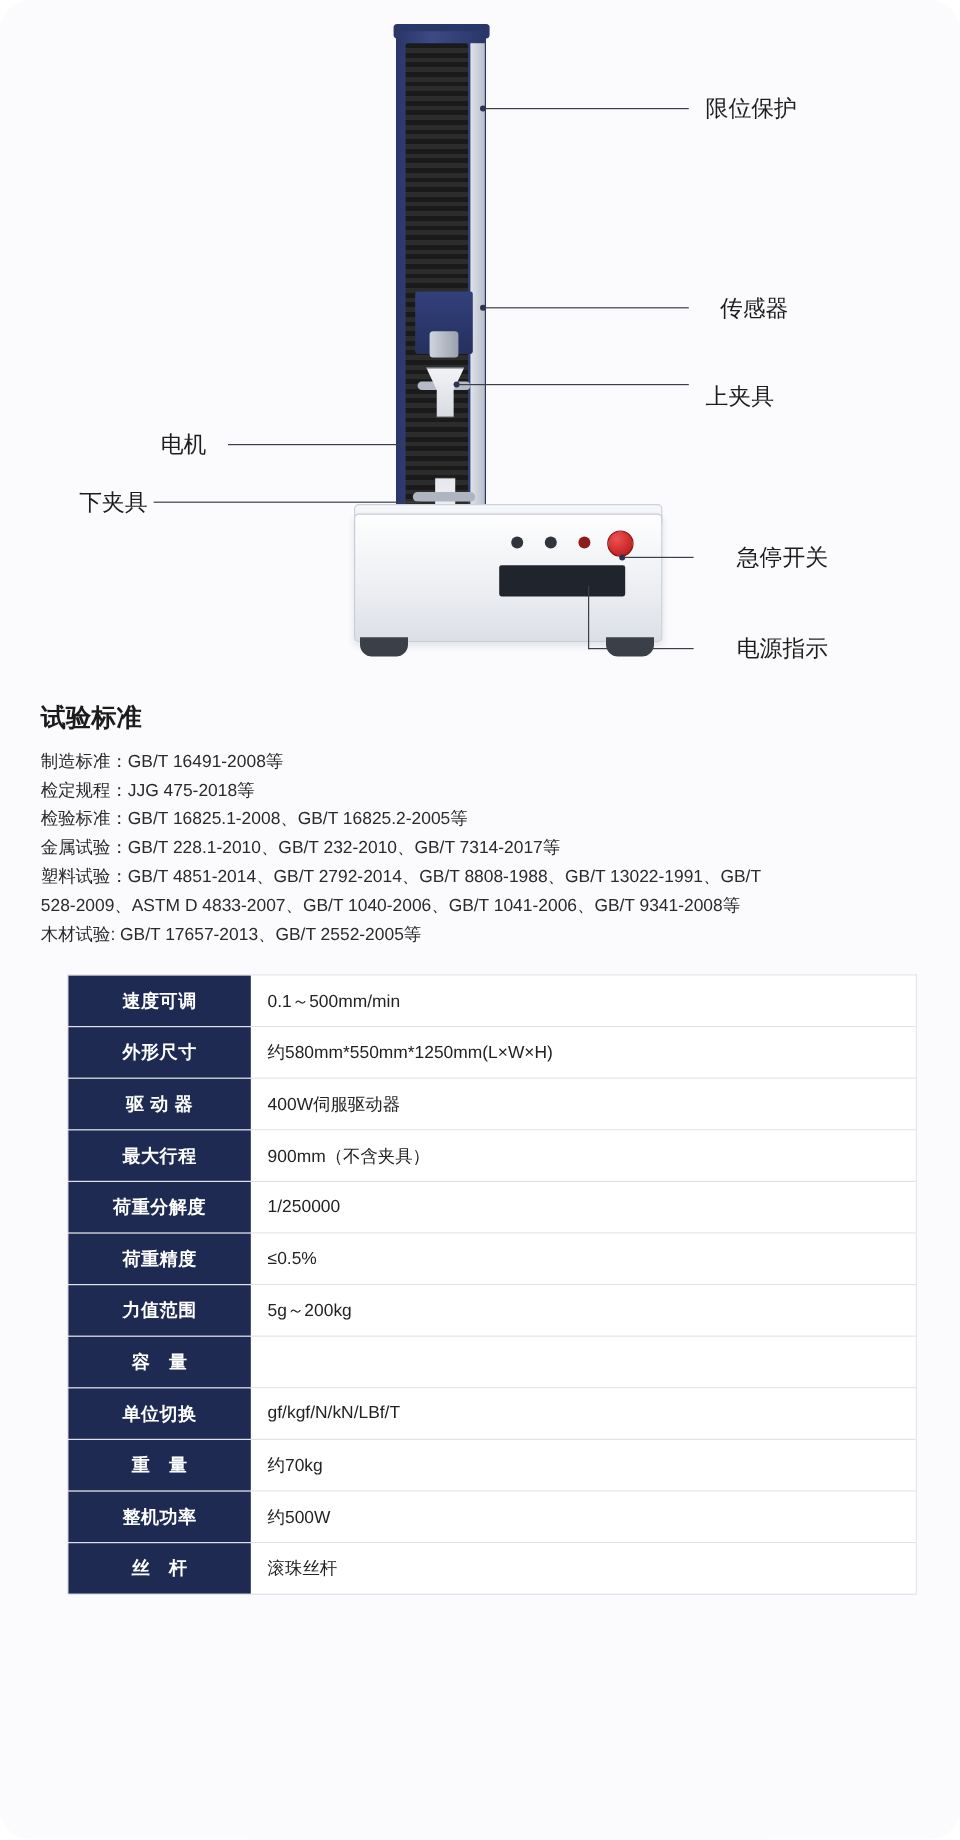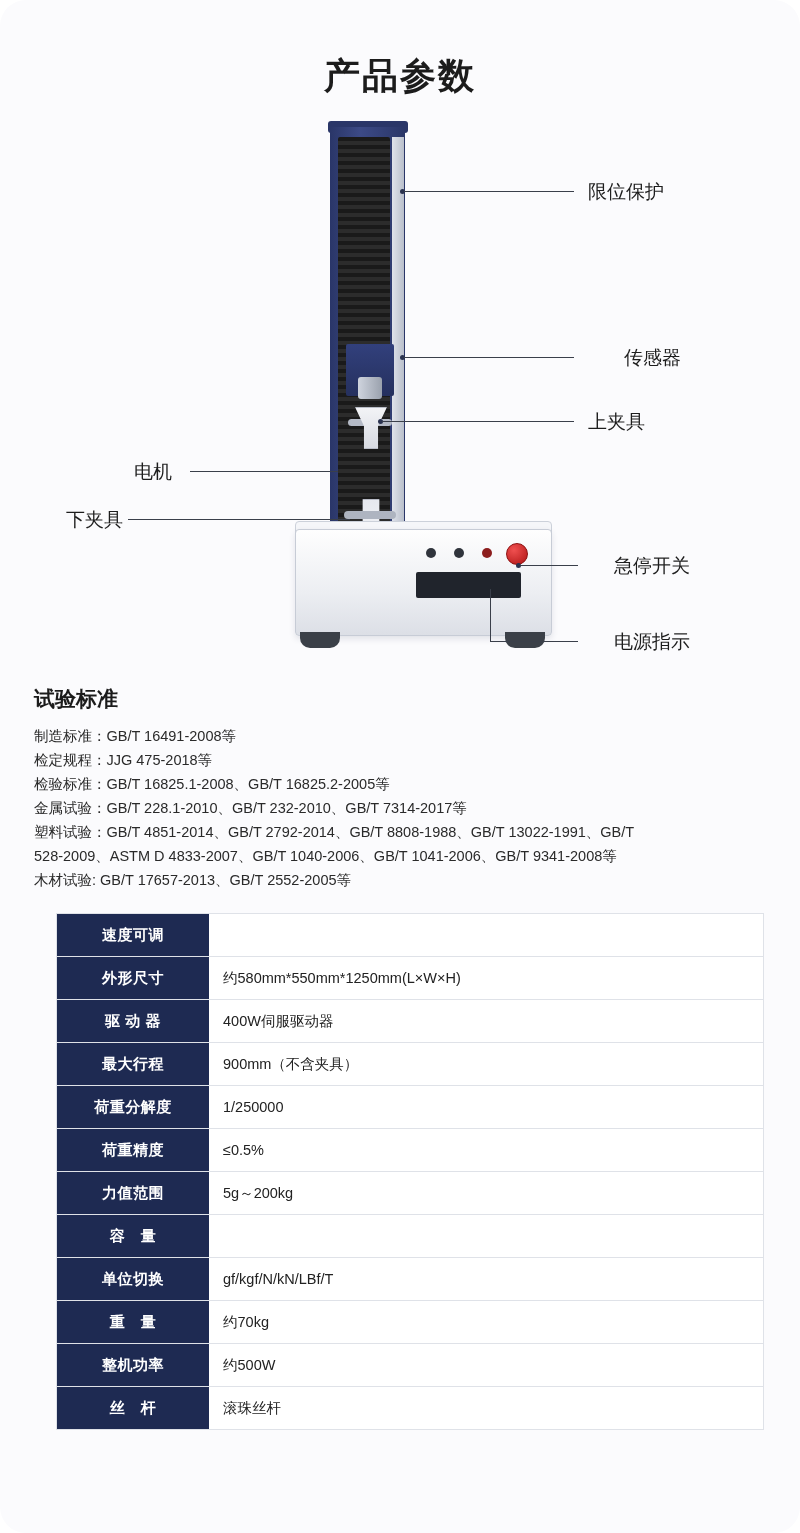--- a/index.html
+++ b/index.html
@@ -281,21 +281,20 @@
     padding-left: 14px;
     font-size: 14.5px;
     color: #222222;
   }
 </style>
 </head>
 <body>
 
 <div class="page">
 
-  <div class="title">产品参数</div>
 
   <div class="illustration">
 
     <div class="column-cap"></div>
     <div class="column-outer"></div>
     <div class="column-inner"></div>
     <div class="column-rail"></div>
 
     <div class="sensor-block"></div>
     <div class="sensor-cyl"></div>
@@ -329,42 +328,43 @@
     <div class="dot" style="left:516px; top:444px;"></div>
     <div class="leader" style="left:520px; top:446px; width:58px;"></div>
 
     <div class="leader" style="left:490px; top:522px; width:88px;"></div>
     <div class="leader v" style="left:490px; top:470px; width:1px; height:53px;"></div>
 
     <div class="leader" style="left:190px; top:352px; width:148px;"></div>
     <div class="leader" style="left:128px; top:400px; width:222px;"></div>
 
     <div class="callout" style="left:588px; top:60px;">限位保护</div>
-    <div class="callout" style="left:624px; top:226px;font-family:Liberation Mono, monospace;">传感器</div>
-    <div class="callout" style="left:588px; top:290px;">上夹具</div>
+    <div class="callout" style="left:600px; top:226px;font-family:Liberation Mono, monospace;">传感器</div>
+    <div class="callout" style="left:588px; top:300px;">上夹具</div>
     <div class="callout" style="left:614px; top:434px;">急停开关</div>
     <div class="callout" style="left:614px; top:510px;">电源指示</div>
     <div class="callout" style="left:134px; top:340px;font-family:Liberation Mono, monospace;">电机</div>
     <div class="callout" style="left:66px;  top:388px;">下夹具</div>
   </div>
 
   <div class="standards">
     <h2>试验标准</h2>
     <p class="std-line">制造标准：GB/T 16491-2008等</p>
     <p class="std-line">检定规程：JJG 475-2018等</p>
     <p class="std-line">检验标准：GB/T 16825.1-2008、GB/T 16825.2-2005等</p>
     <p class="std-line">金属试验：GB/T 228.1-2010、GB/T 232-2010、GB/T 7314-2017等</p>
     <p class="std-line">塑料试验：GB/T 4851-2014、GB/T 2792-2014、GB/T 8808-1988、GB/T 13022-1991、GB/T</p>
     <p class="std-line">528-2009、ASTM D 4833-2007、GB/T 1040-2006、GB/T 1041-2006、GB/T 9341-2008等</p>
     <p class="std-line">木材试验: GB/T 17657-2013、GB/T 2552-2005等</p>
   </div>
 
   <div class="spec-table">
     <div class="spec-row">
       <div class="spec-label">速度可调</div>
+      <div class="spec-value">0.1～500mm/min</div>
     </div>
     <div class="spec-row">
       <div class="spec-label">外形尺寸</div>
       <div class="spec-value">约580mm*550mm*1250mm(L×W×H)</div>
     </div>
     <div class="spec-row">
       <div class="spec-label">驱 动 器</div>
       <div class="spec-value">400W伺服驱动器</div>
     </div>
     <div class="spec-row">

